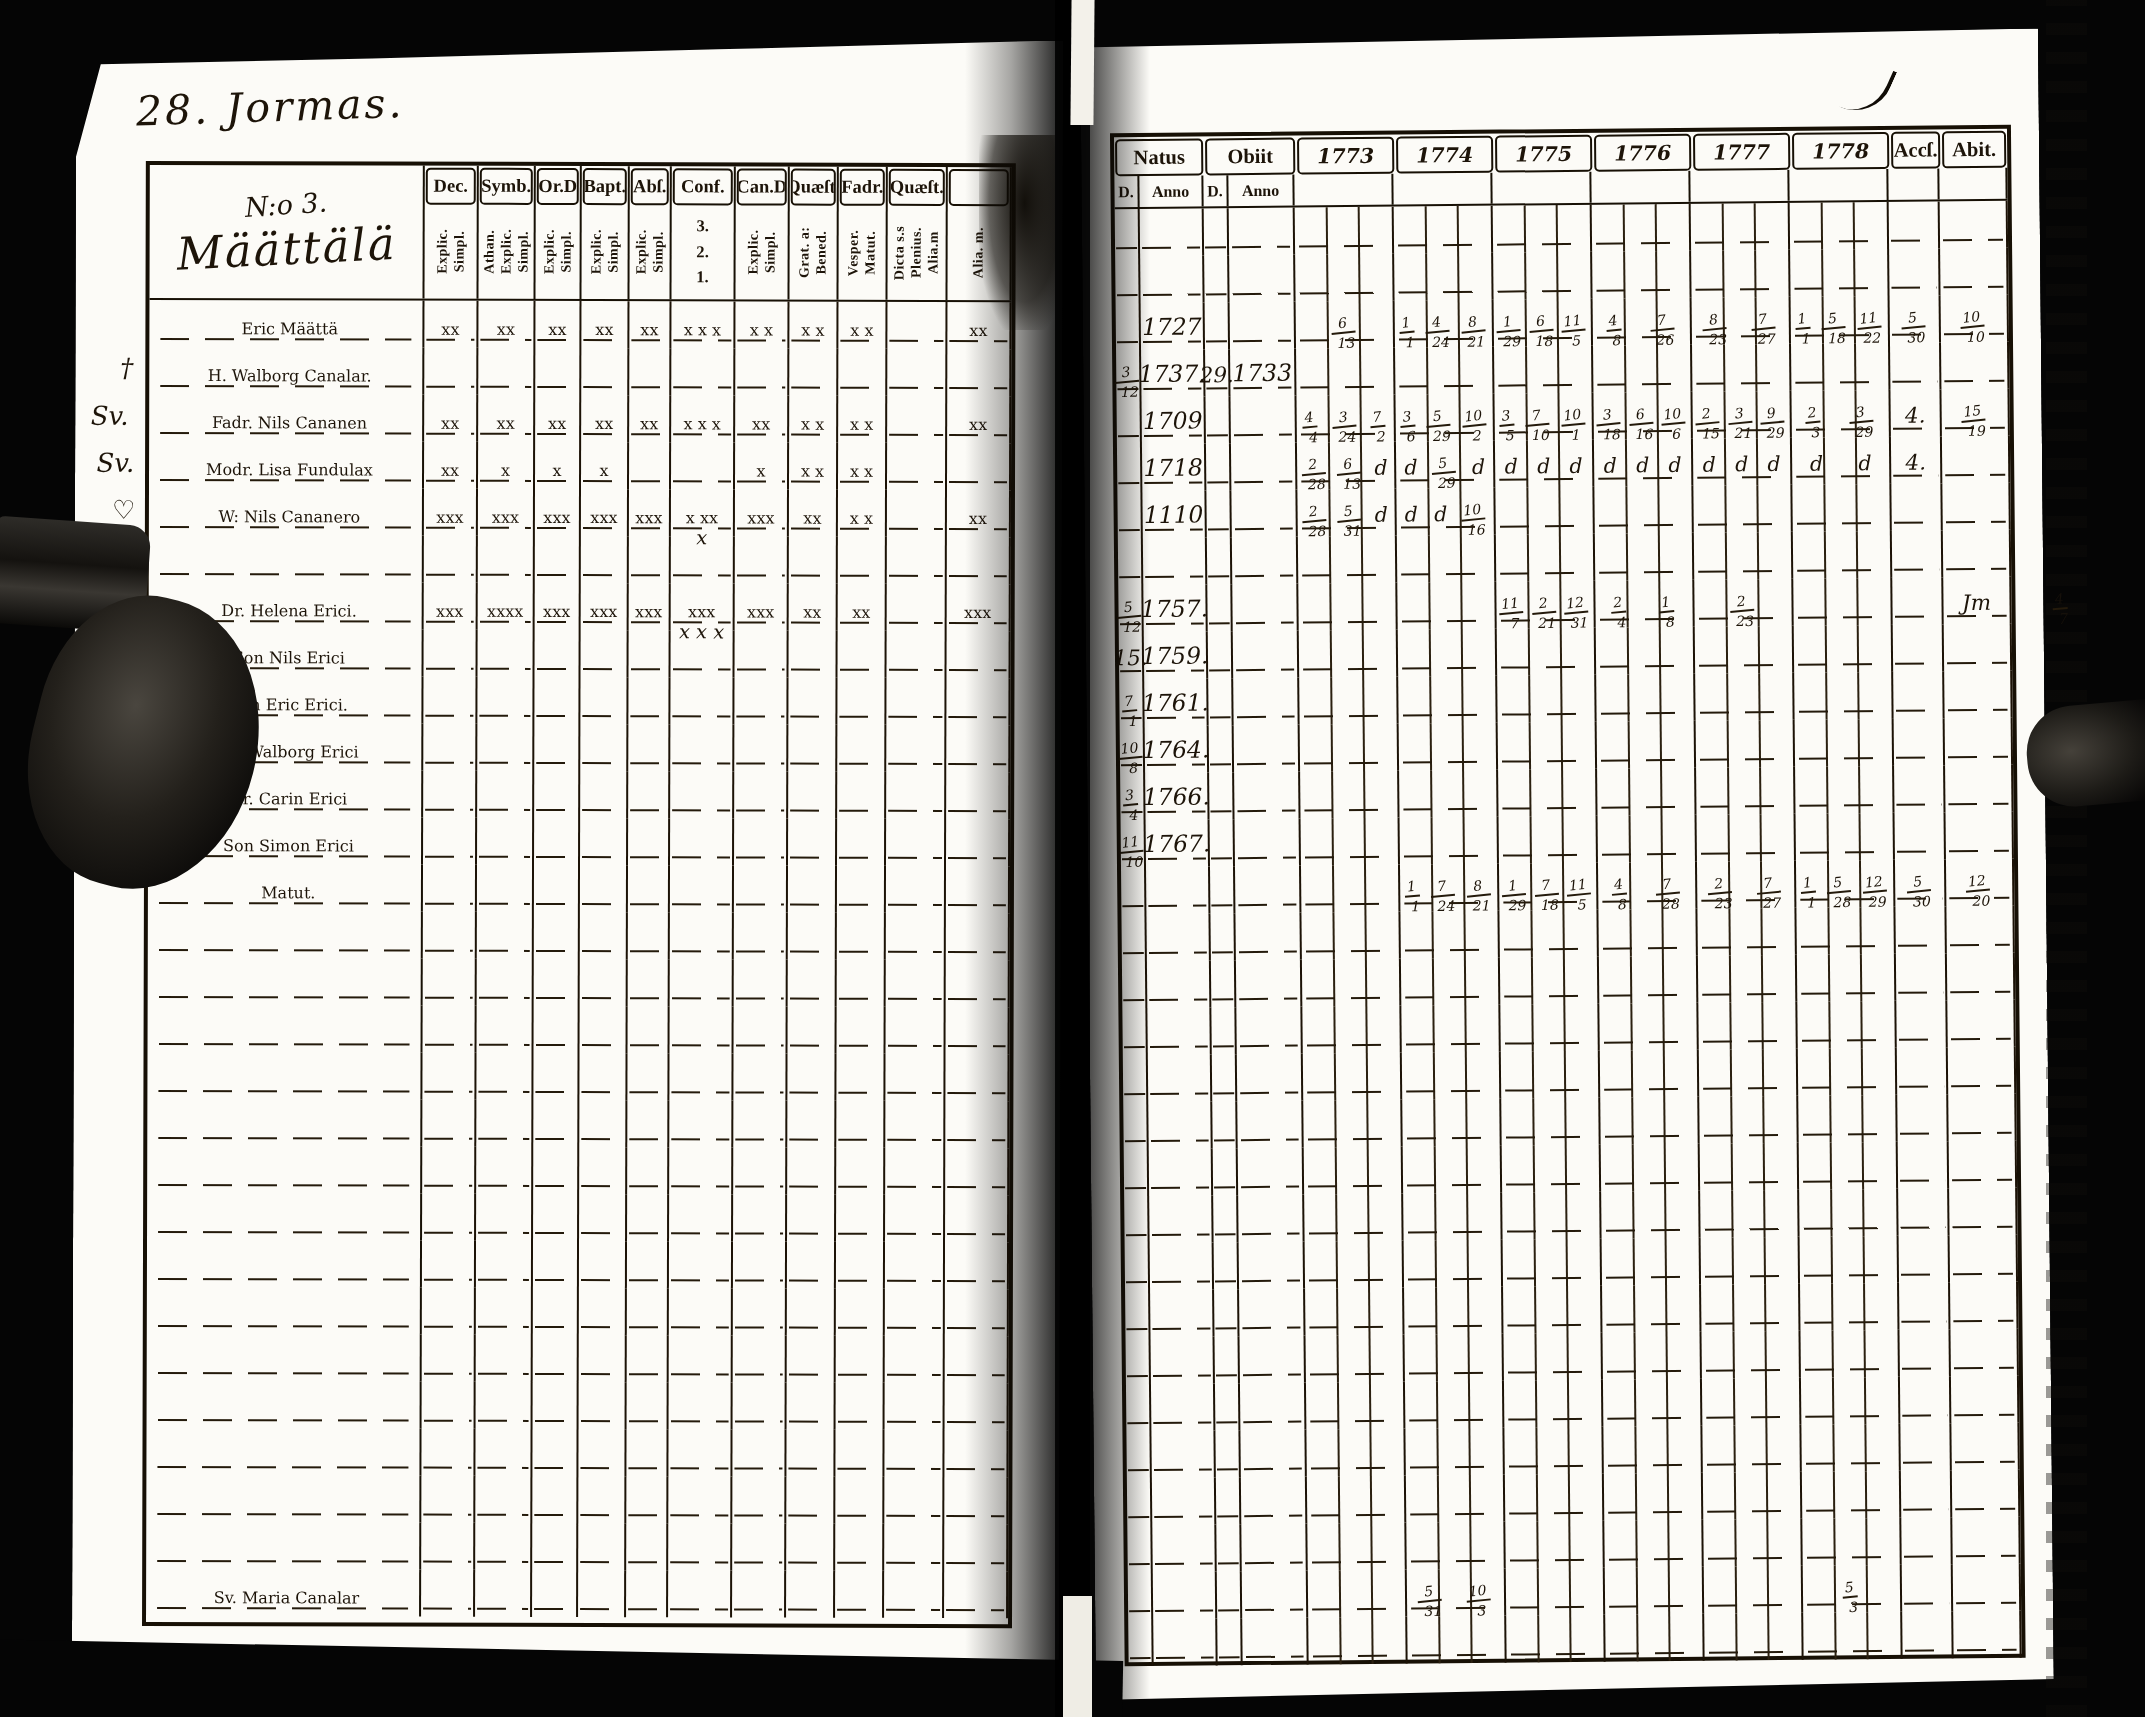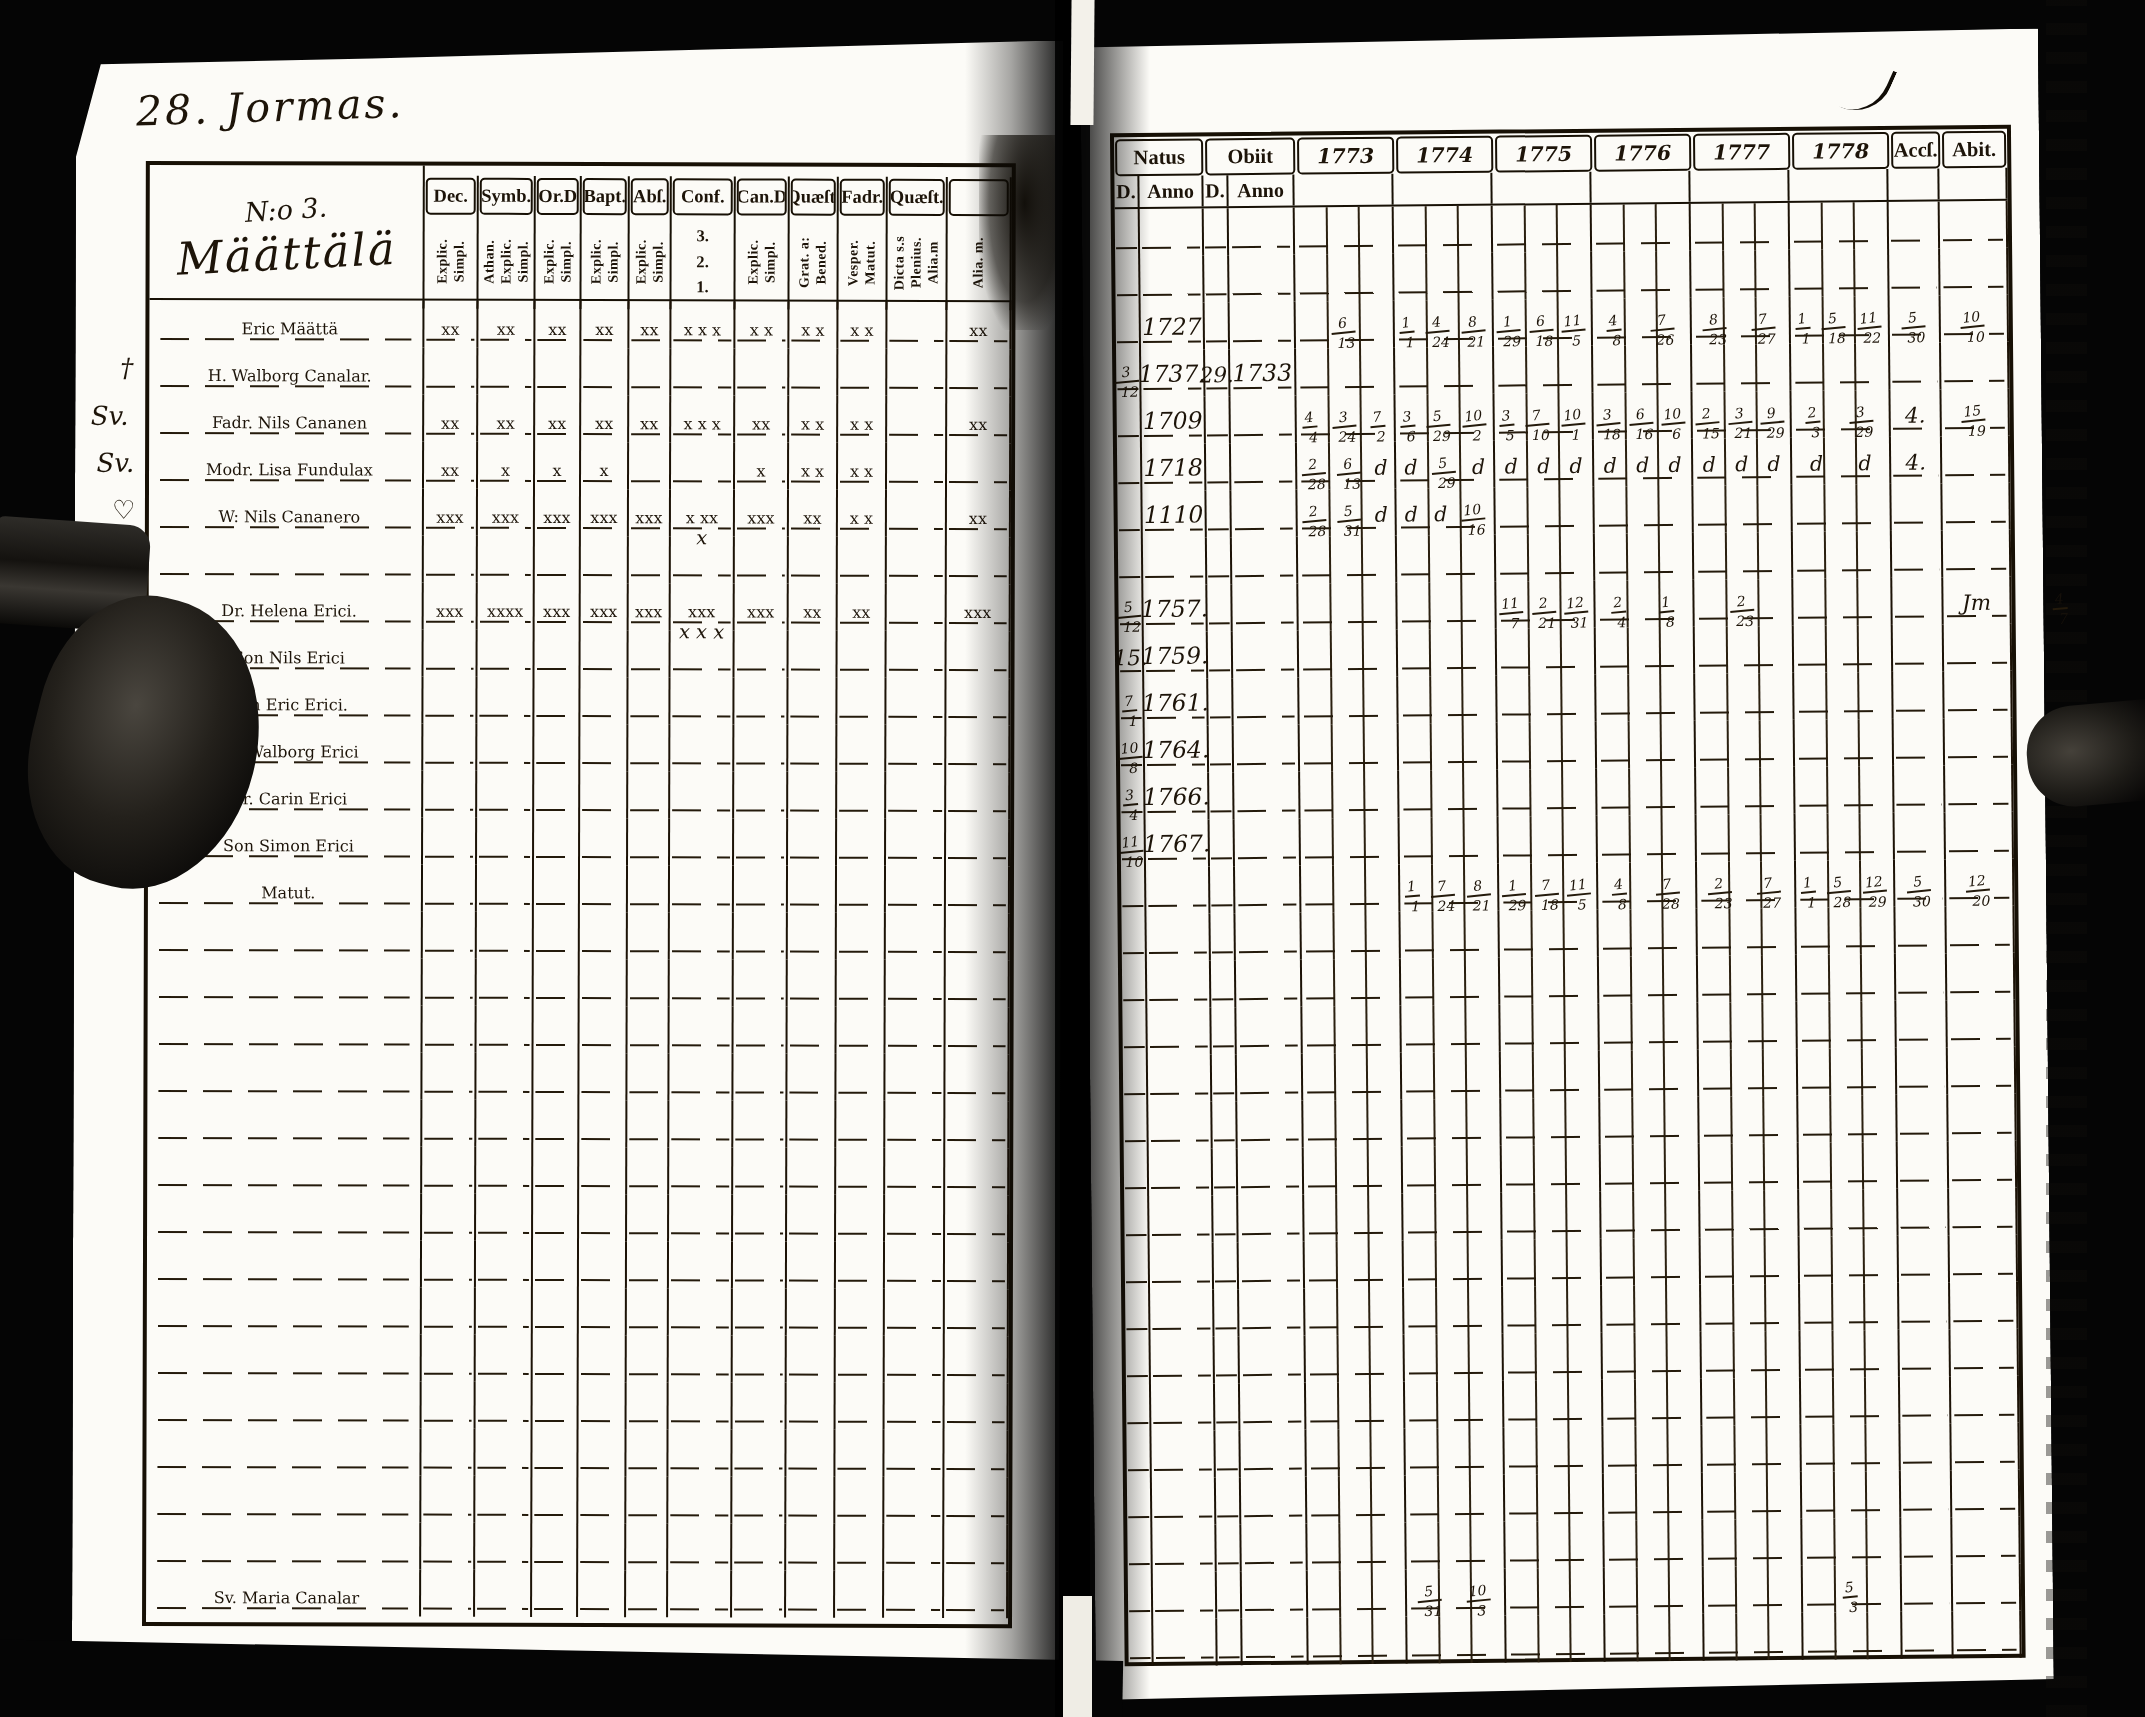--- a/index.html
+++ b/index.html
@@ -14,21 +14,21 @@
     letter-spacing:2.9px;transform:rotate(-2deg);white-space:nowrap;}
   
   .lp-table{position:absolute;left:70px;top:123px;width:870px;height:1465px;
     border:4.9px solid #171005;box-sizing:border-box;}
   .lp-grid{display:grid;grid-template-columns:275px 54px 57px 46px 48px 42px 64px 54px 49px 49px 60px 1fr;}
   .lp-header{height:133px;border-bottom:2.9px solid #171005;}
   .lp-titlecell{border-right:2.9px solid #171005;display:flex;flex-direction:column;
     align-items:center;justify-content:center;font-style:italic;}
   .lp-titlecell .t1{font-size:27px;transform:rotate(-4deg);}
   .lp-titlecell .t2{font-size:45px;letter-spacing:2px;transform:rotate(-3deg);margin-top:2px;}
-  .lcol{display:flex;flex-direction:column;border-right:2.1px solid #171005;height:133px;box-sizing:border-box;margin-top:10px;}
+  .lcol{display:flex;flex-direction:column;border-right:2.1px solid #171005;height:133px;box-sizing:border-box;}
   .hlab{height:33px;margin:2px 1px 0;border:2.4px solid #171005;border-radius:4.9px;
     display:flex;align-items:center;justify-content:center;
     font-family:"Liberation Serif",serif;font-size:18.5px;font-weight:bold;white-space:nowrap;overflow:hidden;}
   .hsub{flex:1;display:flex;align-items:center;justify-content:center;gap:1px;overflow:hidden;}
   .vtx{writing-mode:vertical-rl;transform:rotate(180deg);font-family:"Liberation Serif",serif;
     font-size:14px;font-weight:bold;letter-spacing:0.5px;white-space:nowrap;}
   .hconf{display:flex;flex-direction:column;align-items:center;justify-content:center;
     font-family:"Liberation Serif",serif;font-size:16.6px;font-weight:bold;line-height:1.5;}
   .lrow{height:47px;}
   .c{position:relative;border-right:2.1px solid #1c1206;box-sizing:border-box;
@@ -41,21 +41,21 @@
   .lp-margin span{position:absolute;font-style:italic;font-size:26px;z-index:3;}
   
   .rp-table{position:absolute;left:29px;top:96px;width:901px;height:1533px;
     border:4.9px solid #171005;box-sizing:border-box;}
   .rp-grid{display:grid;grid-template-columns:25px 64px 25px 66px repeat(6,99px) 51px 1fr;}
   .rph1{display:grid;grid-template-columns:90px 92px repeat(6,99px) 51px 1fr;height:39px;}
   .rph2{height:31px;border-bottom:2.9px solid #171005;}
   .rph1 .hlab{font-size:20.5px;}
   .yearlab{font-family:"DejaVu Serif",serif;font-style:italic;font-weight:bold;font-size:23.4px;}
   .rsub{border-right:2.1px solid #171005;display:flex;align-items:center;justify-content:center;
-    font-family:"Liberation Serif",serif;font-size:20px;font-weight:bold;box-sizing:border-box;}
+    font-family:"Liberation Serif",serif;font-size:16px;font-weight:bold;box-sizing:border-box;}
   .rrow{height:47px;}
   .yc{background-image:linear-gradient(#2b2010,#2b2010),linear-gradient(#2b2010,#2b2010);
     background-size:2px 100%,2px 100%;background-position:33% 0,66% 0;background-repeat:no-repeat;
     justify-content:space-around;}
   .fr{display:inline-block;text-align:center;font-size:14px;line-height:1;margin:0 2px;
     font-style:italic;transform:translateY(10.7px);}
   .fr .nu{display:block;padding:0 2.9px 2px;border-bottom:2px solid #241a0b;
     transform:translateX(-2px) rotate(-5deg);}
   .fr .de{display:block;padding:2px 2.9px 0;transform:translateX(2px);}
   .dm{font-style:italic;font-size:20.5px;margin:0 2.9px;}

